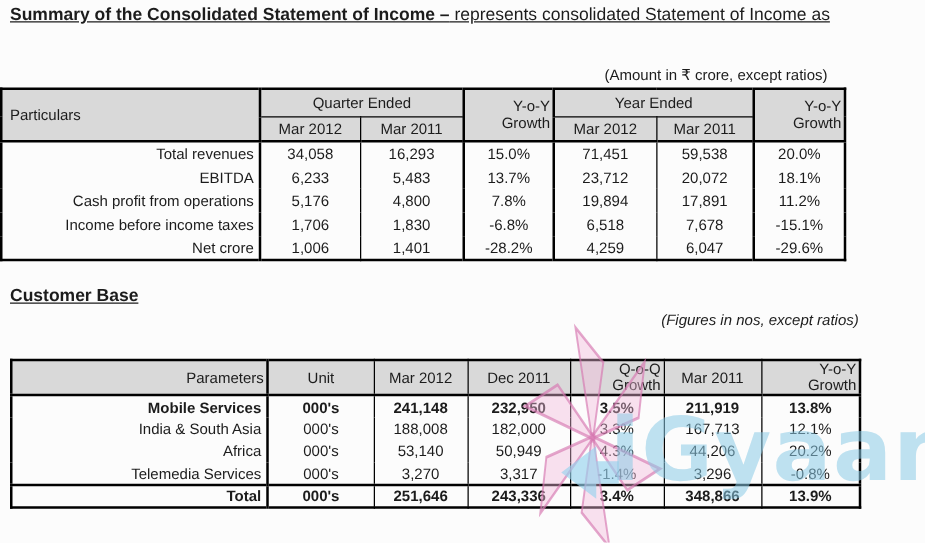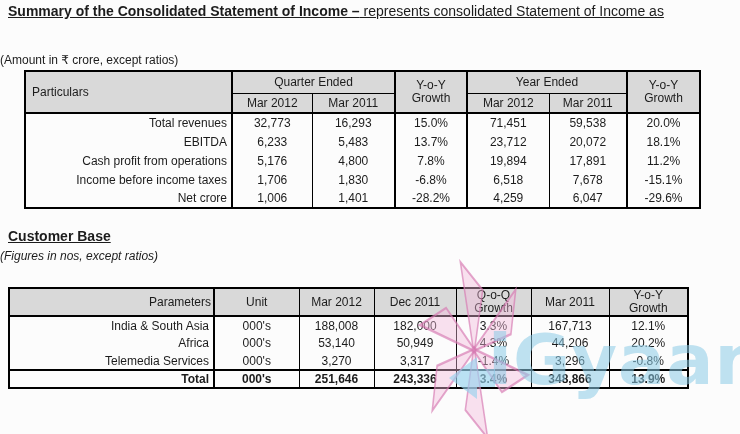--- a/index.html
+++ b/index.html
@@ -4,38 +4,38 @@
 <style>
   html,body{margin:0;padding:0;}
   body{
     width:740px;height:434px;position:relative;overflow:hidden;
     background:#fcfcfc;color:#1c1c1c;
     font-family:"Liberation Sans","DejaVu Sans",sans-serif;
   }
   .doc-title{position:absolute;left:8px;top:3px;width:716px;font-size:14px;line-height:17.5px;}
   .doc-title .line{text-decoration:underline;}
   .doc-title b{font-weight:bold;}
-  .note{position:absolute;left:0;font-size:12px;}
+  .note{position:absolute;left:0;font-size:12px;text-align:right;}
   .note-amount{top:53px;width:662px;}
   .note-figures{top:249px;width:687px;font-style:italic;}
   .section-heading{position:absolute;left:8px;top:228px;font-size:14px;font-weight:bold;text-decoration:underline;}
 
   table{position:absolute;border-collapse:collapse;table-layout:fixed;font-size:12px;background:transparent;}
   table{border:2px solid #000;}
   th{background:#d9d9d9;font-weight:normal;vertical-align:middle;padding:0 2px;
      border-left:1px solid #000;border-right:1px solid #000;border-top:1px solid #000;border-bottom:1px solid #000;}
   td{padding:0 4px;text-align:center;vertical-align:middle;
      border-left:1px solid #000;border-right:1px solid #000;border-top:0;border-bottom:0;}
   .gl{border-left:2px solid #000;}
   .hb{border-bottom:2px solid #000;}
   td.lbl{text-align:right;padding-left:6px;}
   td.lbl.indent{}
-  .two-line div{line-height:13px;}
-
-  .t-income{left:24px;top:70px;width:675px;}
+  .two-line div{line-height:13px;text-align:right;}
+
+  .t-income{left:0;top:70px;width:675px;}
   .t-income thead tr.grp{height:22px;}
   .t-income thead tr.sub{height:20px;}
   .t-income tbody tr{height:19px;}
 
   .t-customer{left:8px;top:287px;width:679px;}
   .t-customer thead tr{height:28px;}
   .t-customer tbody tr{height:18px;}
   .t-customer tr.bold-row td{font-weight:bold;}
   .t-customer tr.total-row td{border-top:2px solid #000;}
 
@@ -84,21 +84,21 @@
     <tr class="sub">
       <th class="gl hb">Mar 2012</th>
       <th class="hb">Mar 2011</th>
       <th class="gl hb">Mar 2012</th>
       <th class="hb">Mar 2011</th>
     </tr>
   </thead>
   <tbody>
     <tr>
       <td class="lbl">Total revenues</td>
-      <td class="gl">32,773</td>
+      <td class="gl">34,058</td>
       <td>16,293</td>
       <td class="gl">15.0%</td>
       <td class="gl">71,451</td>
       <td>59,538</td>
       <td class="gl">20.0%</td>
     </tr>
     <tr>
       <td class="lbl">EBITDA</td>
       <td class="gl">6,233</td>
       <td>5,483</td>
@@ -161,20 +161,29 @@
         <div>Growth</div>
       </th>
       <th class="hb">Mar 2011</th>
       <th class="hb two-line">
         <div>Y-o-Y</div>
         <div>Growth</div>
       </th>
     </tr>
   </thead>
   <tbody>
+    <tr class="bold-row">
+      <td class="lbl">Mobile Services</td>
+      <td class="gl">000's</td>
+      <td>241,148</td>
+      <td>232,950</td>
+      <td>3.5%</td>
+      <td>211,919</td>
+      <td>13.8%</td>
+    </tr>
     <tr>
       <td class="lbl indent">India &amp; South Asia</td>
       <td class="gl">000's</td>
       <td>188,008</td>
       <td>182,000</td>
       <td>3.3%</td>
       <td>167,713</td>
       <td>12.1%</td>
     </tr>
     <tr>

